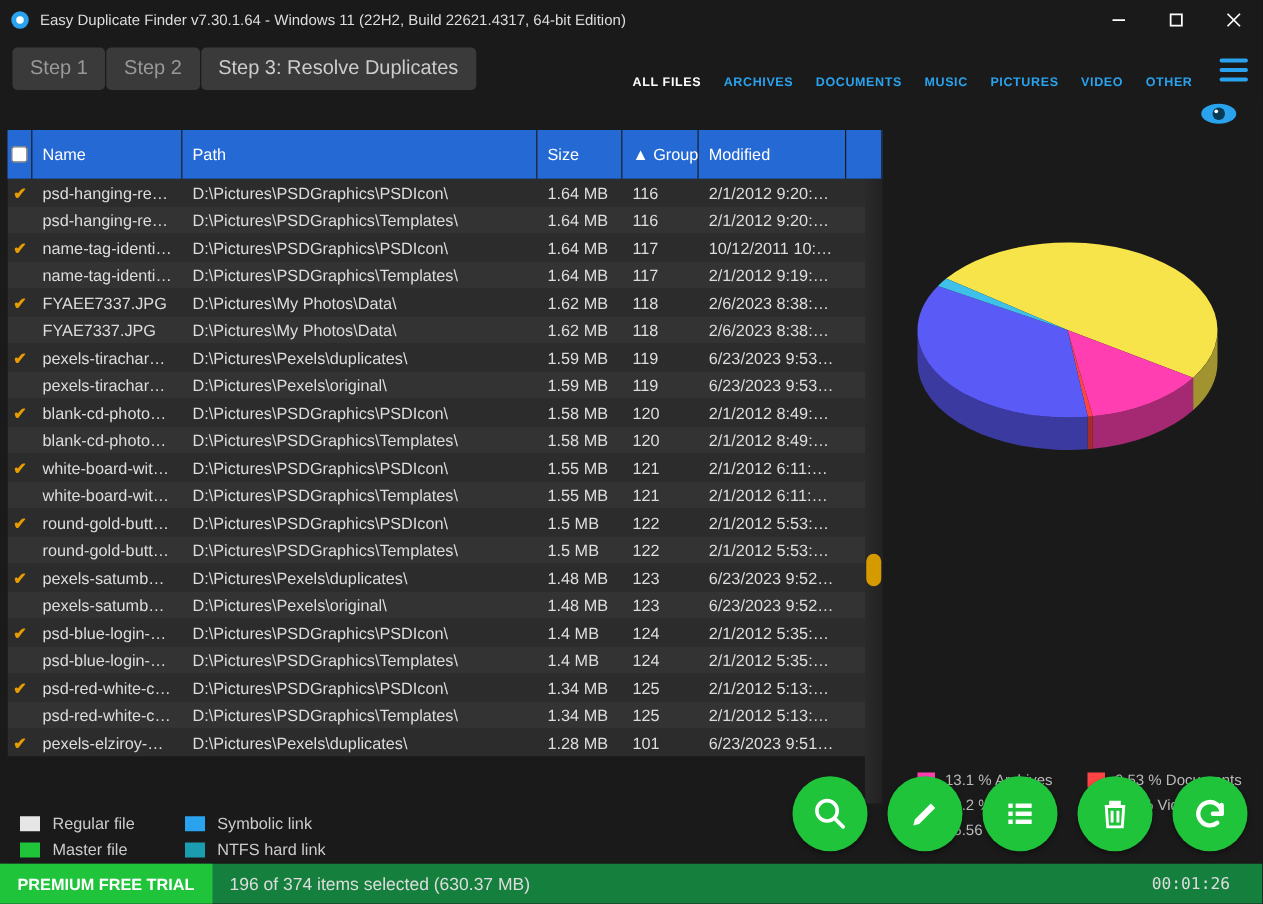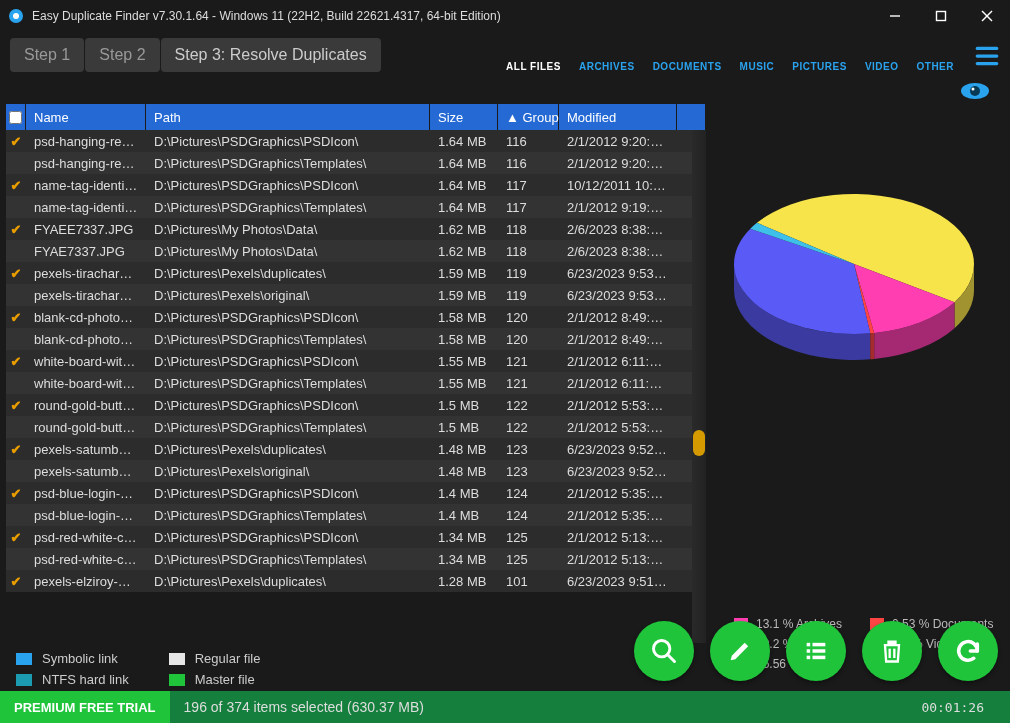--- a/index.html
+++ b/index.html
@@ -25,21 +25,21 @@
 .hamburger svg { width: 26px; height: 26px; }
 
 
 .eyebar { height: 24px; display: flex; justify-content: flex-end; align-items: center; padding-right: 20px; }
 
 
 .main { flex: 1; display: flex; gap: 8px; padding: 0 0 0 0; min-height: 0; }
 
 
 .tablewrap { width: 700px; display: flex; flex-direction: column; margin-left: 6px; }
-.thead { display: flex; height: 26px; background: #1a1a1a; }
+.thead { display: flex; height: 39px; background: #1a1a1a; }
 .th { border-right: 1px solid #1a1a1a; display: flex; align-items: center; padding: 0 8px; background: #2569d4; color: #fff; font-size: 13px; font-weight: normal; cursor: pointer; }
 .th-chk { width: 20px; justify-content: center; padding: 0; background: #2569d4; }
 .th-chk input { width: 13px; height: 13px; }
 .th-name { width: 120px; }
 .th-path { width: 284px; }
 .th-size { width: 68px; }
 .th-group { width: 61px; }
 .th-mod { width: 118px; }
 .th-last { flex:1; }
 .tbody { flex: 1; overflow: hidden; position: relative; }
@@ -346,36 +346,36 @@
             <div class="td td-group">101</div>
             <div class="td td-mod">6/23/2023 9:51:41...</div>
           </div>
           <div class="scroll-track">
           <div class="scroll-thumb"></div>
         </div>
       </div>
       <div class="table-legend">
         <div class="legend-col">
           <div class="legend-row">
+              <div class="legend-sq" style="background:#e6e6e6"></div>
+              <span>Regular file</span>
+            </div>
+          <div class="legend-row">
+              <div class="legend-sq" style="background:#1fc43b"></div>
+              <span>Master file</span>
+            </div>
+        </div>
+        <div class="legend-col">
+          <div class="legend-row">
               <div class="legend-sq" style="background:#2aa3ef"></div>
               <span>Symbolic link</span>
             </div>
           <div class="legend-row">
               <div class="legend-sq" style="background:#1c9cb0"></div>
               <span>NTFS hard link</span>
-            </div>
-        </div>
-        <div class="legend-col">
-          <div class="legend-row">
-              <div class="legend-sq" style="background:#e6e6e6"></div>
-              <span>Regular file</span>
-            </div>
-          <div class="legend-row">
-              <div class="legend-sq" style="background:#1fc43b"></div>
-              <span>Master file</span>
             </div>
         </div>
       </div>
     </div>
 
     <div class="rightpanel">
       <svg id="piesvg" width="280" height="380" viewBox="0 0 280 380">
           <path d="M 260 160 A 120 70 0 0 1 240.4830889708303 198.2657277680558 L 240.4830889708303 224.2657277680558 A 120 70 0 0 0 260 186 Z" fill="rgb(160,147,48)"></path>
           <path d="M 156.2638295234872 229.35410869689758 A 120 70 0 0 1 20 160 L 20 186 A 120 70 0 0 0 156.2638295234872 255.35410869689758 Z" fill="rgb(58,58,160)"></path>
           <path d="M 240.4830889708303 198.2657277680558 A 120 70 0 0 1 160.21370840828305 228.99974303629992 L 160.21370840828305 254.99974303629992 A 120 70 0 0 0 240.4830889708303 224.2657277680558 Z" fill="rgb(165,40,115)"></path>

